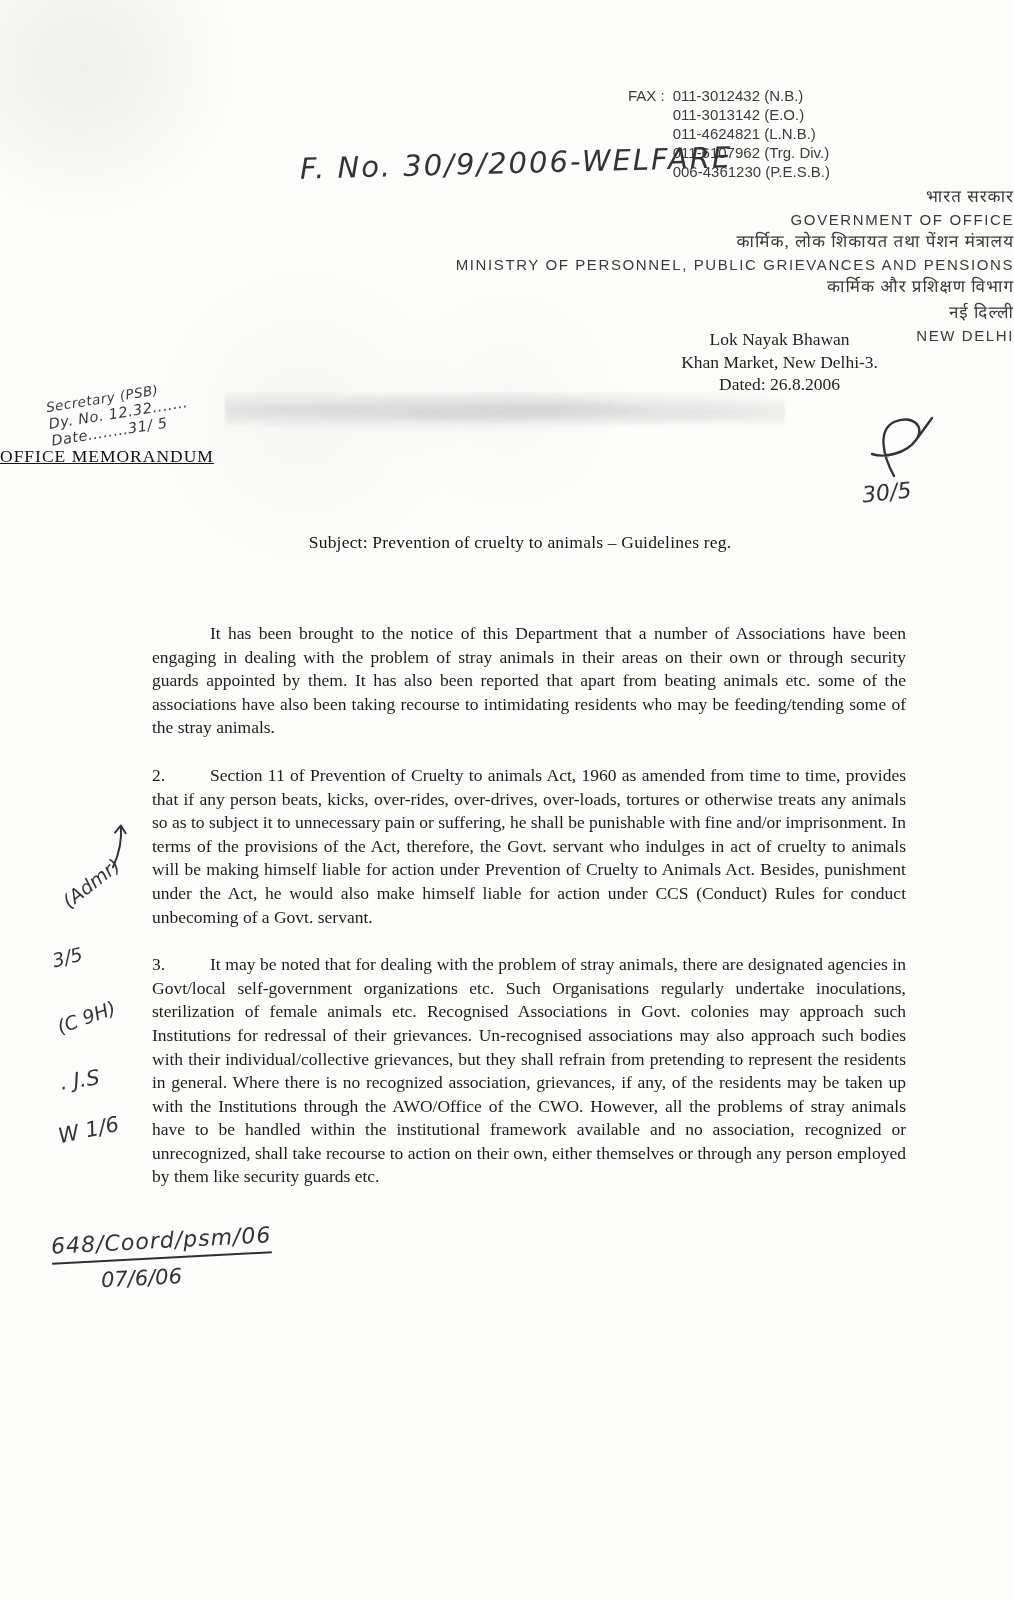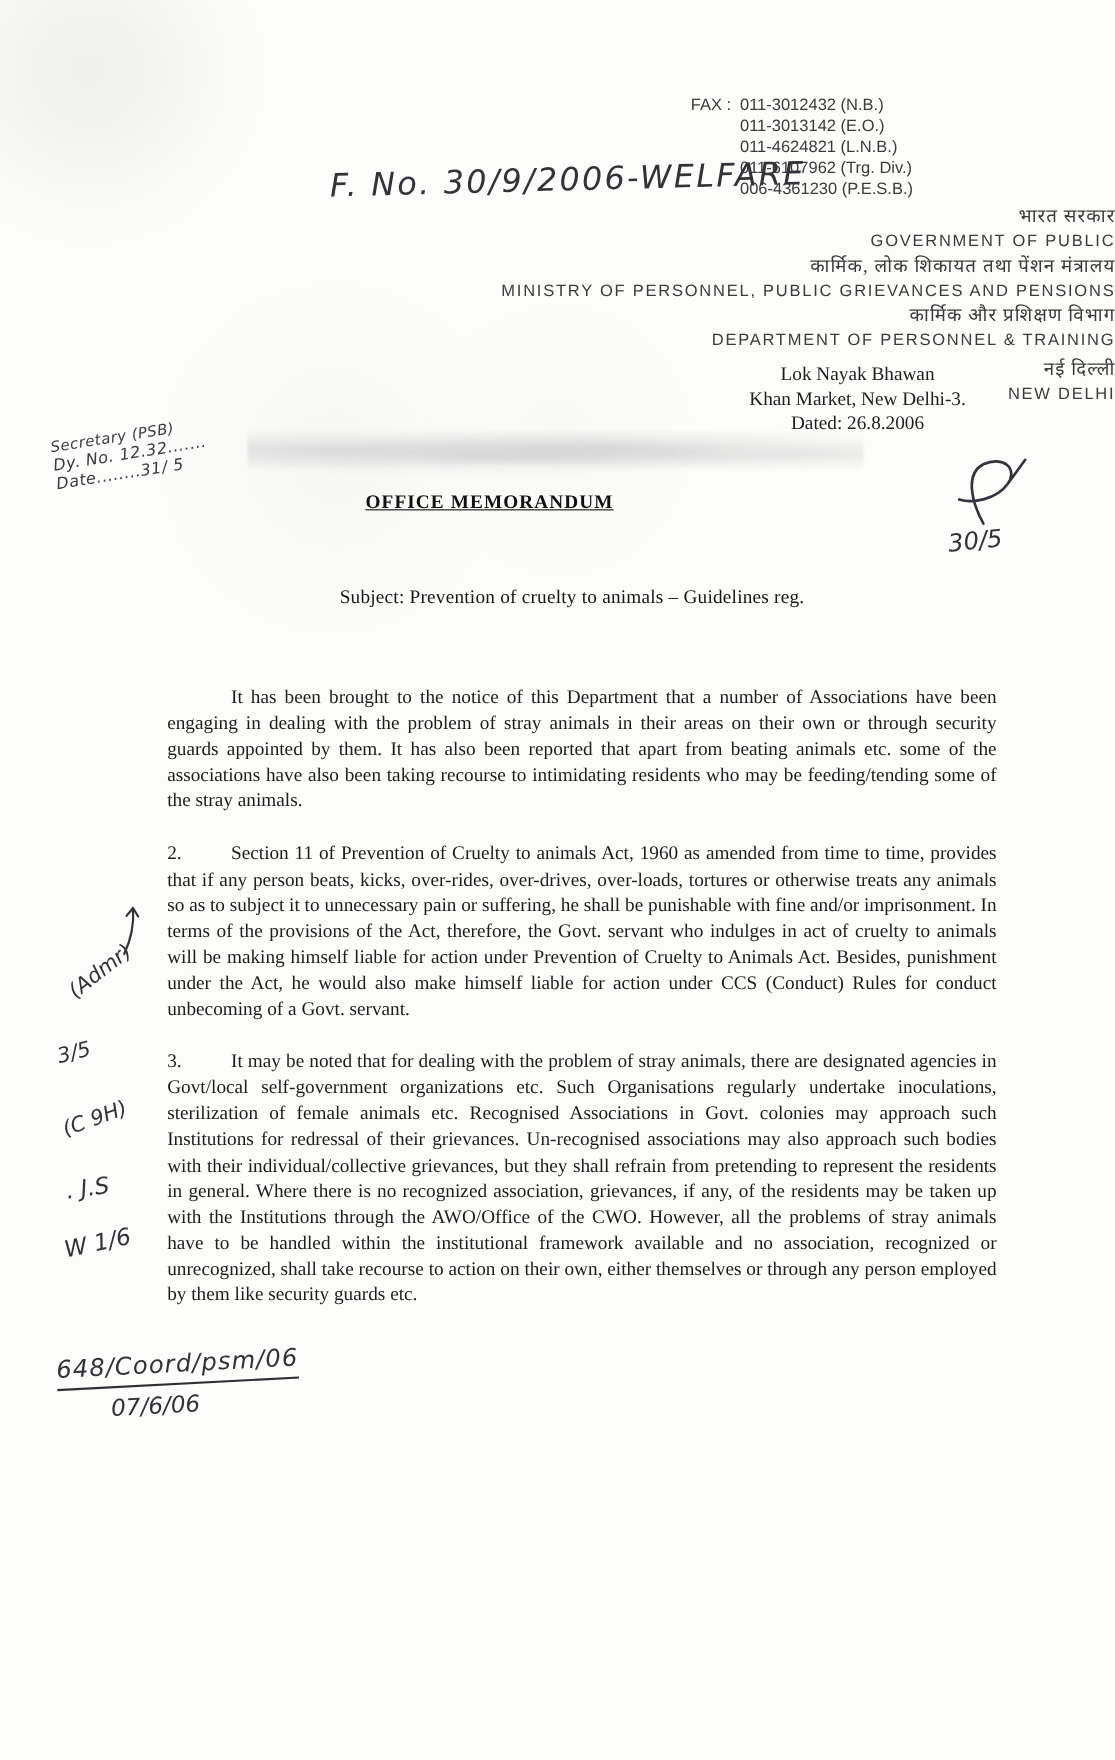--- a/index.html
+++ b/index.html
@@ -42,22 +42,22 @@
   
   .address{position:absolute;top:328px;right:136px;text-align:center;
            font-size:17.5px;line-height:22.5px;color:#1e1e1e;}
 
   
   .stamp{position:absolute;top:388px;left:48px;transform:rotate(-9deg);
          font-size:13.5px;line-height:17px;letter-spacing:.5px;color:#3a3a44;}
   .stamp .s2{font-size:14.5px;}
 
   
-  .memo-title{position:absolute;top:446px;left:0;width:890px;text-align:center;
-              font-size:17.5px;font-weight:bold;letter-spacing:1px;color:#111;}
+  .memo-title{position:absolute;top:446px;left:0;width:890px;text-align:left;
+              font-size:17.5px;font-weight:normal;letter-spacing:1px;color:#111;}
   .memo-title span{text-decoration:underline;}
 
   
   .signature{position:absolute;top:414px;left:832px;width:110px;text-align:center;}
   .signature svg{display:block;}
   .sig-num{font-size:22px;transform:rotate(-6deg);display:inline-block;margin-top:-10px;}
 
   
   .subject{position:absolute;top:532px;left:150px;width:740px;text-align:center;
            font-size:17.5px;font-weight:normal;color:#151515;letter-spacing:.2px;}
@@ -107,25 +107,24 @@
       <div>011-4624821 (L.N.B.)</div>
       <div>011-6107962 (Trg. Div.)</div>
       <div>006-4361230 (P.E.S.B.)</div>
     </div>
   </div>
 
   <div class="fileno hand">F. No. 30/9/2006-WELFARE</div>
 
   <div class="letterhead">
     <div class="hi">भारत सरकार</div>
-    <div class="en">GOVERNMENT OF PUBLIC</div>
+    <div class="en">GOVERNMENT OF OFFICE</div>
     <div class="hi">कार्मिक, लोक शिकायत तथा पेंशन मंत्रालय</div>
     <div class="en">MINISTRY OF PERSONNEL, PUBLIC GRIEVANCES AND PENSIONS</div>
     <div class="hi">कार्मिक और प्रशिक्षण विभाग</div>
-    <div class="en">DEPARTMENT OF PERSONNEL &amp; TRAINING</div>
     <div class="gap"></div>
     <div class="hi">नई दिल्ली</div>
     <div class="en">NEW DELHI</div>
   </div>
 
   <div class="address">
     <div>Lok Nayak Bhawan</div>
     <div>Khan Market, New Delhi-3.</div>
     <div>Dated: 26.8.2006</div>
   </div>

